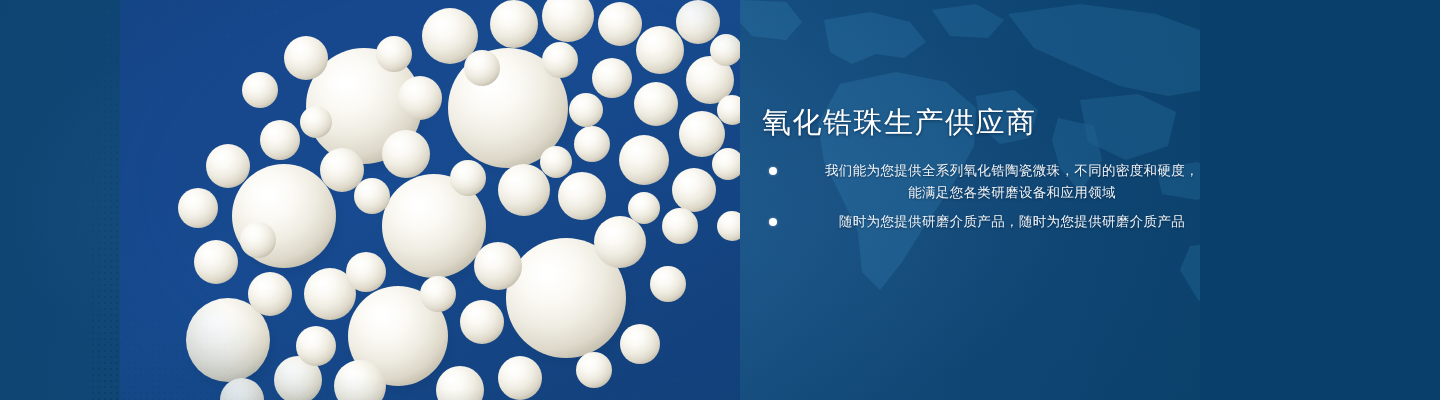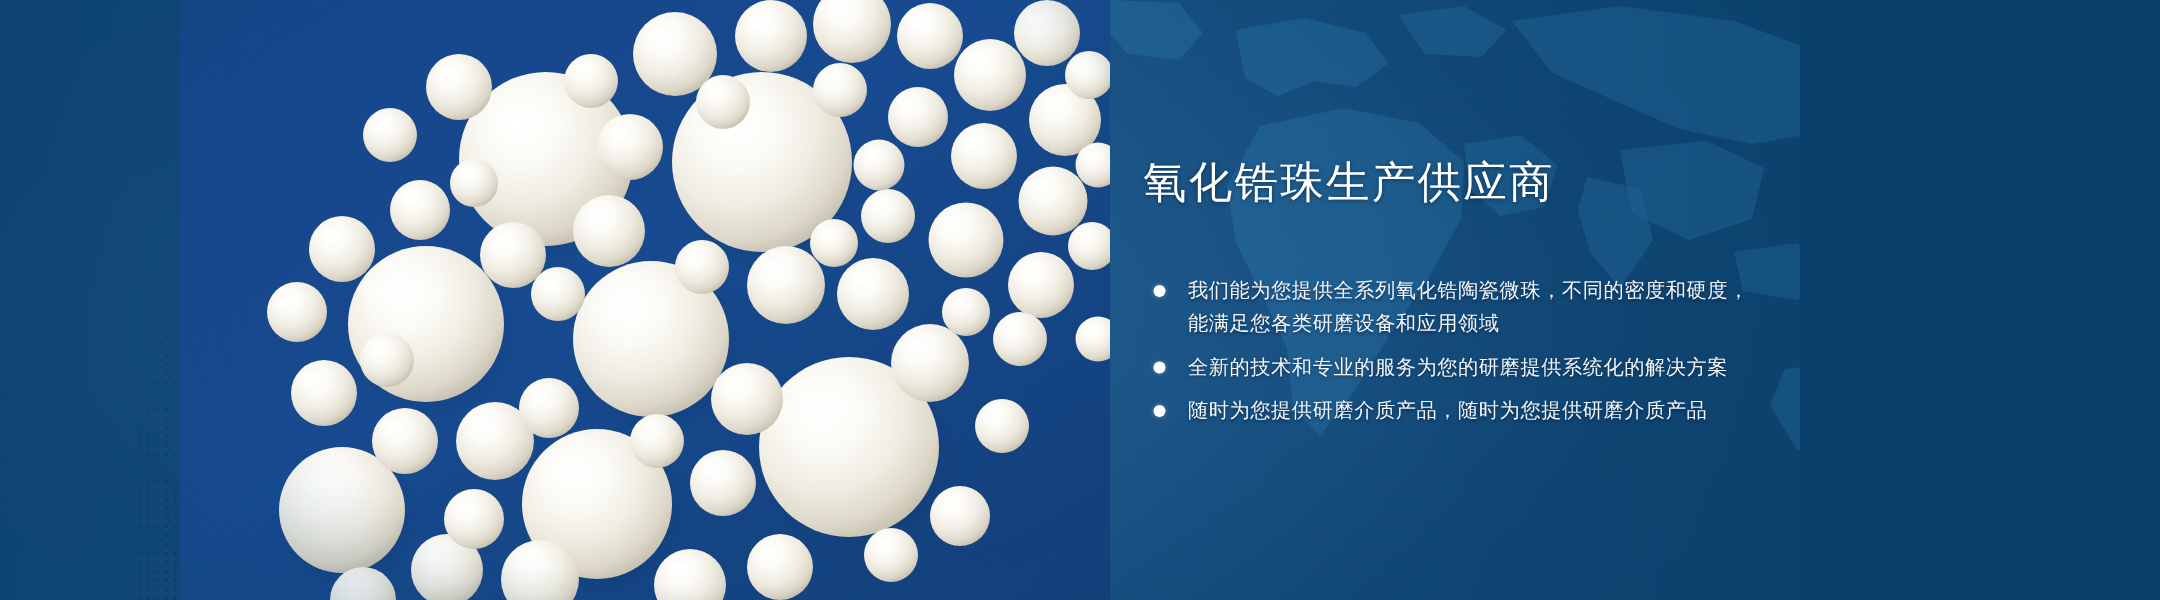--- a/index.html
+++ b/index.html
@@ -59,22 +59,23 @@
   .title{
     font-size:29px;
     line-height:36px;
     letter-spacing:1.5px;
     color:#ffffff;
     font-weight:400;
     text-shadow:0 1px 3px rgba(0,20,45,.55);
     white-space:nowrap;
   }
   .bullets{
-    margin-top:43px;
+    margin-top:20px;
     list-style:none;
+    text-align:center;
   }
   .bullet{
     position:relative;
     padding-left:30px;
     margin-bottom:7px;
     color:#f2f6fa;
     font-size:13.5px;
     line-height:22px;
     letter-spacing:.35px;
     text-shadow:0 1px 2px rgba(0,18,40,.5);
@@ -288,22 +289,18 @@
     <h1 class="title">氧化锆珠生产供应商</h1>
 
     <ul class="bullets">
       <li class="bullet">
         <span class="dot"></span>
         <span>我们能为您提供全系列氧化锆陶瓷微珠，不同的密度和硬度，</span>
         <span class="l2">能满足您各类研磨设备和应用领域</span>
       </li>
       <li class="bullet">
         <span class="dot"></span>
-        <span>全新的技术和专业的服务为您的研磨提供系统化的解决方案</span>
-      </li>
-      <li class="bullet">
-        <span class="dot"></span>
         <span>随时为您提供研磨介质产品，随时为您提供研磨介质产品</span>
       </li>
     </ul>
   </div>
 
 </div>
 
 </body></html>

